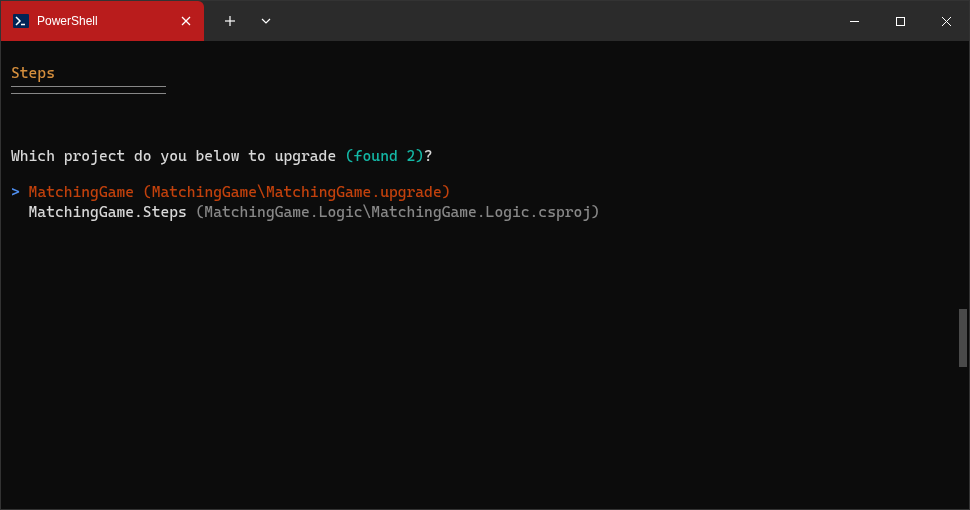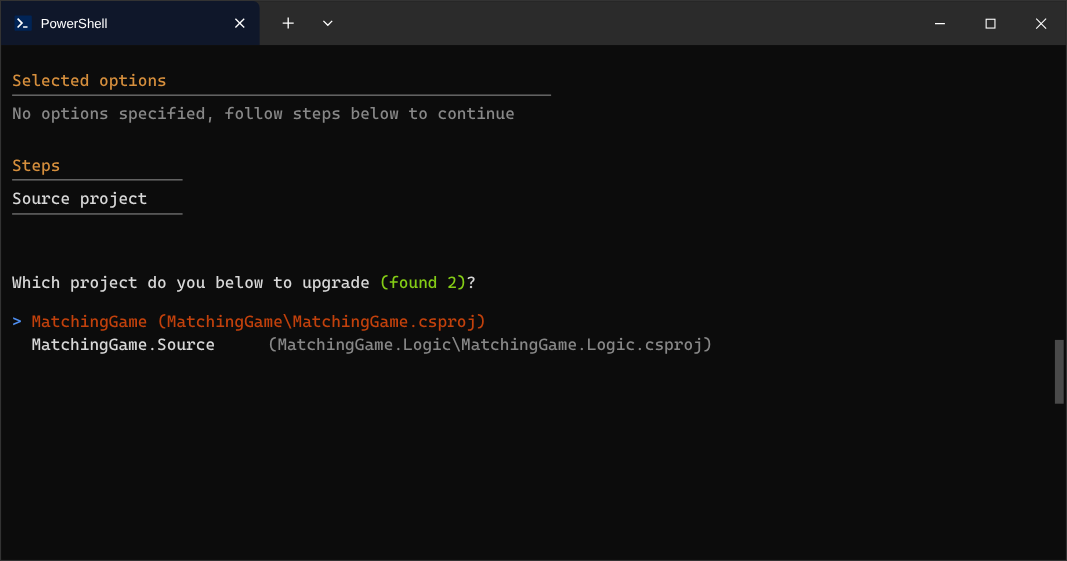--- a/index.html
+++ b/index.html
@@ -18,26 +18,26 @@
       border: 1px solid #333;
     }
     .titlebar {
       height: 40px;
       background: #2b2b2b;
       display: flex;
       align-items: stretch;
       user-select: none;
     }
     .tab {
-      background: #0f172a;
+      background: #b91c1c;
       display: flex;
       align-items: center;
       padding: 0 10px 0 12px;
       gap: 8px;
-      width: 235px;
+      width: 203px;
       border-top-right-radius: 6px;
       position: relative;
     }
     .tab-icon {
       width: 16px;
       height: 16px;
       display: flex;
       align-items: center;
       justify-content: center;
     }
@@ -111,25 +111,24 @@
     .muted-text {
       color: #888888;
     }
     .white-text {
       color: #d8d8d8;
     }
     .blue-text {
       color: #c2410c;
     }
     .orange-text {
-      color: #84cc16;
+      color: #14b8a6;
     }
     .gray-paren {
       color: #888888;
-      margin-left: 39px;
     }
     .block {
       margin-bottom: 26px;
     }
     .caret {
       color: #4f8ff0;
     }
     .indent {
       padding-left: 2ch;
     }
@@ -194,41 +193,35 @@
     <div class="window-btn">
       <svg width="11" height="11" viewBox="0 0 11 11">
         <line x1="1" y1="1" x2="10" y2="10" stroke="#ffffff" stroke-width="1"></line>
         <line x1="10" y1="1" x2="1" y2="10" stroke="#ffffff" stroke-width="1"></line>
       </svg>
     </div>
   </div>
 </div>
 
 <div class="terminal-content">
-  <div class="block">
-    <span class="section-heading">Selected options</span>
-    <hr class="heading-rule rule-wide">
-    <div class="muted-text">No options specified, follow steps below to continue</div>
-  </div>
 
   <div class="block" style="margin-bottom:52px">
     <span class="section-heading">Steps</span>
     <hr class="heading-rule rule-narrow">
-    <div class="white-text">Source project</div>
     <hr class="heading-rule rule-narrow" style="margin-top:4px">
   </div>
 
   <div>
     <span class="white-text">Which project do you below to upgrade </span><span class="orange-text">(found 2)</span><span class="white-text">?</span>
   </div>
   <div style="height:15px"></div>
 
   <div>
-    <span class="caret">&gt;</span> <span class="blue-text">MatchingGame</span> <span class="blue-text">(MatchingGame\MatchingGame.csproj)</span>
+    <span class="caret">&gt;</span> <span class="blue-text">MatchingGame</span> <span class="blue-text">(MatchingGame\MatchingGame.upgrade)</span>
   </div>
   <div class="indent">
-    <span class="white-text">MatchingGame.Source</span> <span class="gray-paren">(MatchingGame.Logic\MatchingGame.Logic.csproj)</span>
+    <span class="white-text">MatchingGame.Steps</span> <span class="gray-paren">(MatchingGame.Logic\MatchingGame.Logic.csproj)</span>
   </div>
   <div style="height:15px"></div>
 
 </div>
 
 <div class="scrollbar"></div>
 
 </body></html>

